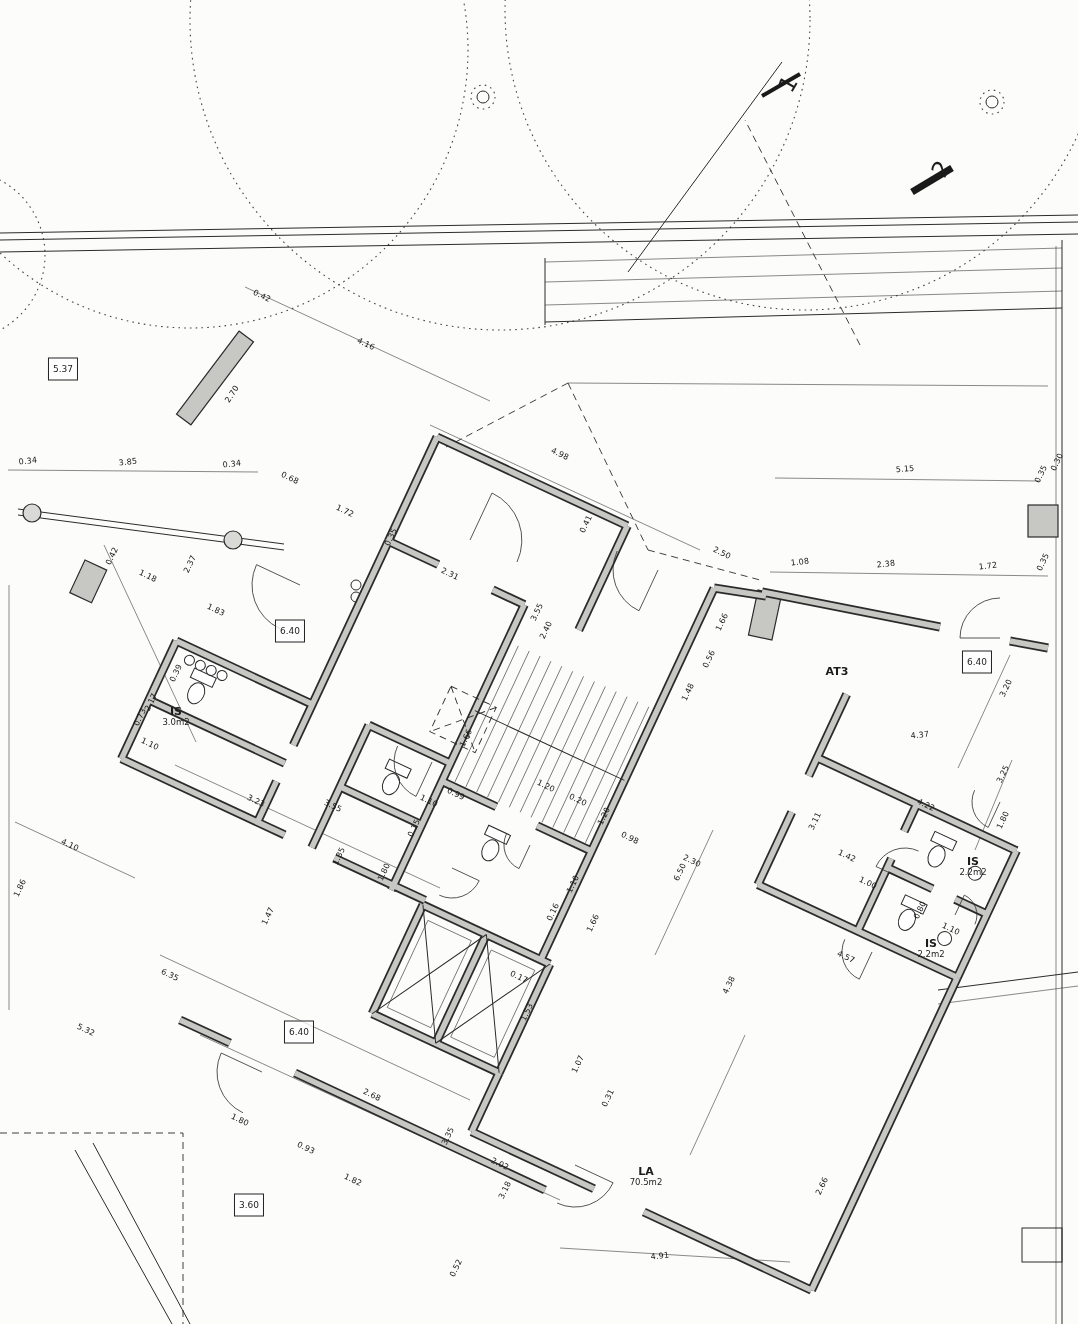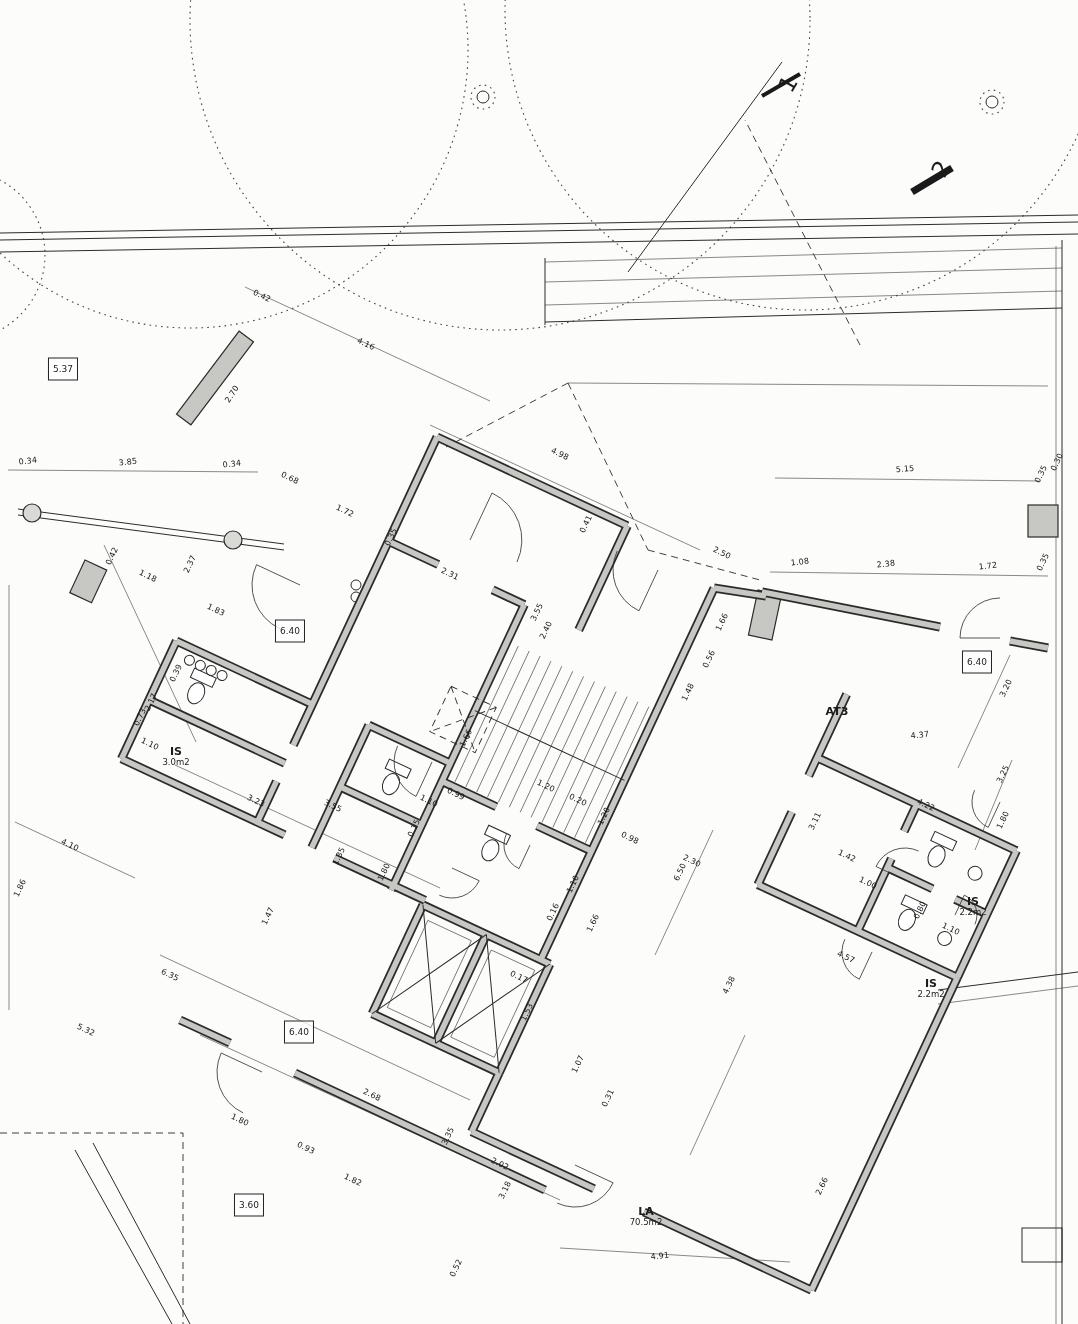--- a/index.html
+++ b/index.html
@@ -14,21 +14,21 @@
   .dash{stroke:#2b2b2b;stroke-width:.9;fill:none;stroke-dasharray:7 5;}
   .dotted{stroke:#444;stroke-width:1.1;fill:none;stroke-dasharray:1.6 4.2;}
   .wallrect{fill:#c7c7c3;stroke:#2b2b2b;stroke-width:1.2;}
   .col{fill:#d9d9d5;stroke:#2b2b2b;stroke-width:1.2;}
   .fix{stroke:#2b2b2b;stroke-width:1;fill:#fff;}
   .arc{stroke:#2b2b2b;stroke-width:.8;fill:none;}
   .labels{position:absolute;left:0;top:0;width:100%;height:100%;}
   .dim{position:absolute;font-size:8px;letter-spacing:.2px;white-space:nowrap;color:#161616;}
   .boxed{position:absolute;font-size:9px;border:1.2px solid #222;padding:4px 4px;line-height:13px;
          background:rgba(255,255,255,.75);white-space:nowrap;}
-  .room{position:absolute;font-size:11px;font-weight:bold;text-align:center;line-height:11px;margin-top:40px;}
+  .room{position:absolute;font-size:11px;font-weight:bold;text-align:center;line-height:11px;}
   .room .sub{font-weight:normal;font-size:8.5px;line-height:10px;}
   .marker{position:absolute;font-size:23px;font-weight:500;}
 </style>
 </head>
 <body>
 
 <div class="sheet">
 
 <svg width="1078" height="1324" viewBox="0 0 1078 1324">
 

